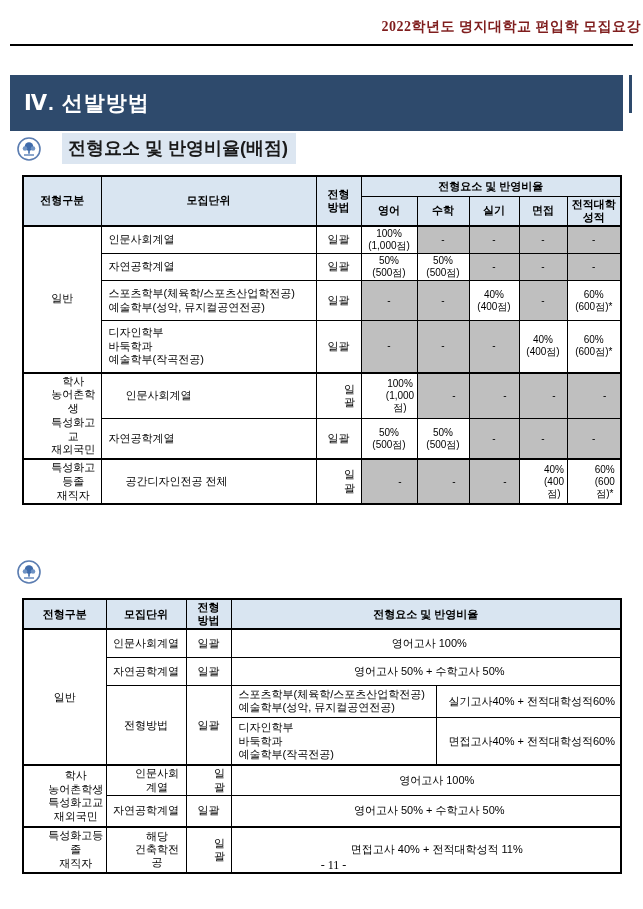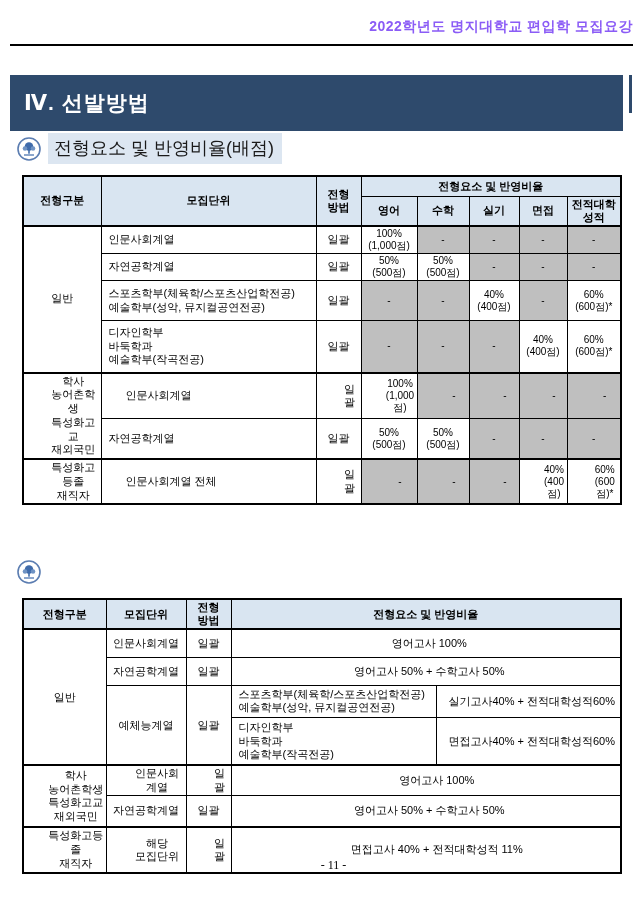--- a/index.html
+++ b/index.html
@@ -1,31 +1,31 @@
 <!DOCTYPE html>
 <html><head>
 <meta charset="utf-8">
 <style>
   html,body{margin:0;padding:0;background:#e8e8e8;}
   .page{position:relative;width:643px;height:909px;background:#ffffff;
         font-family:"Liberation Sans","DejaVu Sans",sans-serif;color:#000;overflow:hidden;}
 
   
-  .doc-header{position:absolute;top:18px;right:10px;font-family:Liberation Sans, sans-serif;
-              font-weight:bold;font-size:14px;letter-spacing:.5px;color:#8b5cf6;}
+  .doc-header{position:absolute;top:18px;right:2px;font-family:Liberation Serif, serif;
+              font-weight:bold;font-size:14px;letter-spacing:.5px;color:#7f1d1d;}
   .header-rule{position:absolute;top:44px;left:10px;width:623px;border-top:2px solid #000;}
 
   
   .banner{position:absolute;top:75px;left:10px;width:613px;height:56px;background:#2e4a6c;
           color:#fff;display:flex;align-items:center;padding-left:14px;box-sizing:border-box;
           font-size:21px;font-weight:bold;letter-spacing:1px;}
   .banner-stripe{position:absolute;top:75px;left:629px;width:3px;height:38px;background:#2e4a6c;}
 
   
-  .sec-title{position:absolute;left:17px;display:flex;align-items:center;gap:7px;}
+  .sec-title{position:absolute;left:17px;display:flex;align-items:center;gap:21px;font-weight:bold;}
   .sec-title-text{background:#dce6f1;font-size:18px;color:#1a1a1a;padding:3px 8px 4px 6px;}
   .seal{display:inline-flex;width:24px;height:24px;}
 
   
   table{border-collapse:collapse;table-layout:fixed;position:absolute;left:22px;width:598px;
         font-size:11px;}
   th,td{border:1px solid #000;text-align:center;vertical-align:middle;
         white-space:pre-line;padding:1px 2px;box-sizing:border-box;line-height:1.2;}
   th{background:#d9e5f1;font-weight:bold;}
   table{border:2px solid #000;}
@@ -167,21 +167,21 @@
 (500점)</td>
         <td class="val">50%
 (500점)</td>
         <td class="dash">-</td>
         <td class="dash">-</td>
         <td class="dash">-</td>
       </tr>
       <tr class="gs" style="height:28px">
         <td class="grp-label">특성화고등졸
 재직자</td>
-        <td class="unit">인문사회계열 전체</td>
+        <td class="unit">공간디자인전공 전체</td>
         <td>일괄</td>
         <td class="dash">-</td>
         <td class="dash">-</td>
         <td class="dash">-</td>
         <td class="val">40%
 (400점)</td>
         <td class="val">60%
 (600점)*</td>
       </tr>
     </tbody>
@@ -224,21 +224,21 @@
         <td>인문사회계열</td>
         <td>일괄</td>
         <td colspan="2" class="formula">영어고사 100%</td>
       </tr>
       <tr style="height:28px">
         <td>자연공학계열</td>
         <td>일괄</td>
         <td colspan="2" class="formula">영어고사 50% + 수학고사 50%</td>
       </tr>
       <tr style="height:32px">
-        <td rowspan="2">예체능계열</td>
+        <td rowspan="2">전형방법</td>
         <td rowspan="2">일괄</td>
         <td class="target">스포츠학부(체육학/스포츠산업학전공)
 예술학부(성악, 뮤지컬공연전공)</td>
         <td class="formula">실기고사40% + 전적대학성적60%</td>
       </tr>
       <tr style="height:48px">
         <td class="target">디자인학부
 바둑학과
 예술학부(작곡전공)</td>
         <td class="formula">면접고사40% + 전적대학성적60%</td>
@@ -254,21 +254,21 @@
       </tr>
       <tr style="height:32px">
         <td>자연공학계열</td>
         <td>일괄</td>
         <td colspan="2" class="formula">영어고사 50% + 수학고사 50%</td>
       </tr>
       <tr class="gs" style="height:34px">
         <td class="grp-label">특성화고등졸
 재직자</td>
         <td>해당
-모집단위</td>
+건축학전공</td>
         <td>일괄</td>
         <td colspan="2" class="formula">면접고사 40% + 전적대학성적 11%</td>
       </tr>
     </tbody>
   </table>
 
   <div class="page-number">- 11 -</div>
 
 </div>
 

